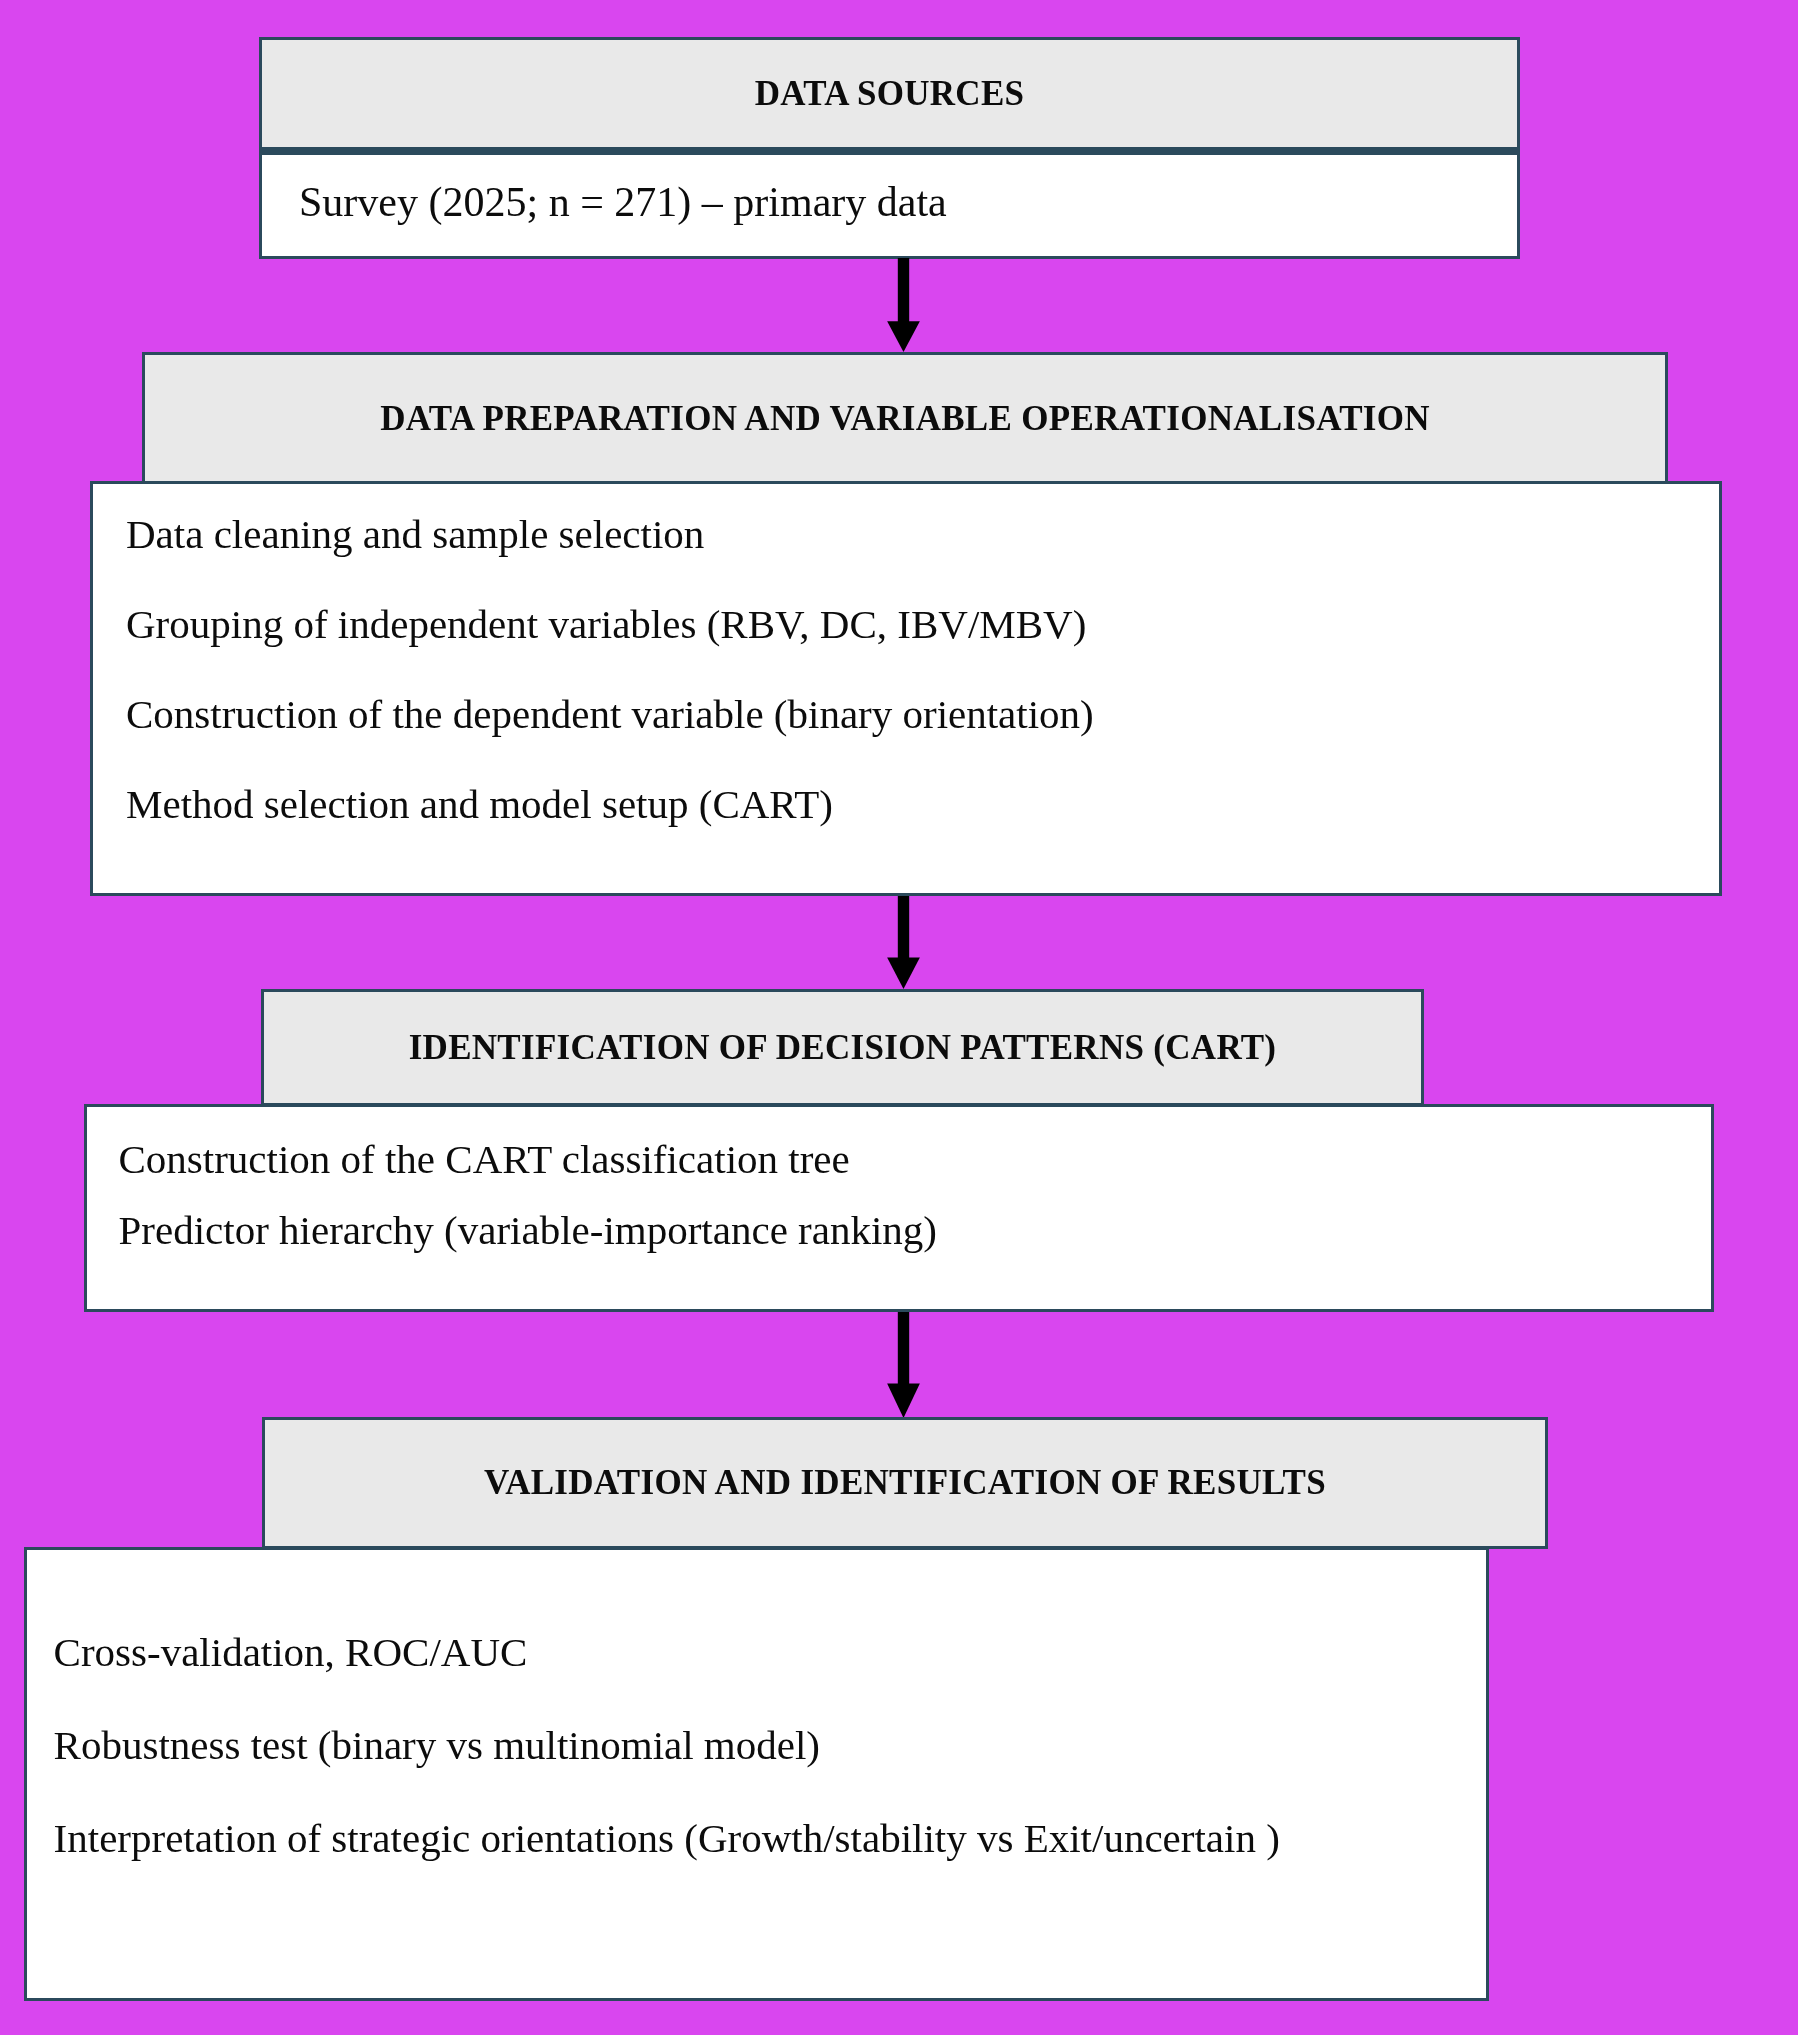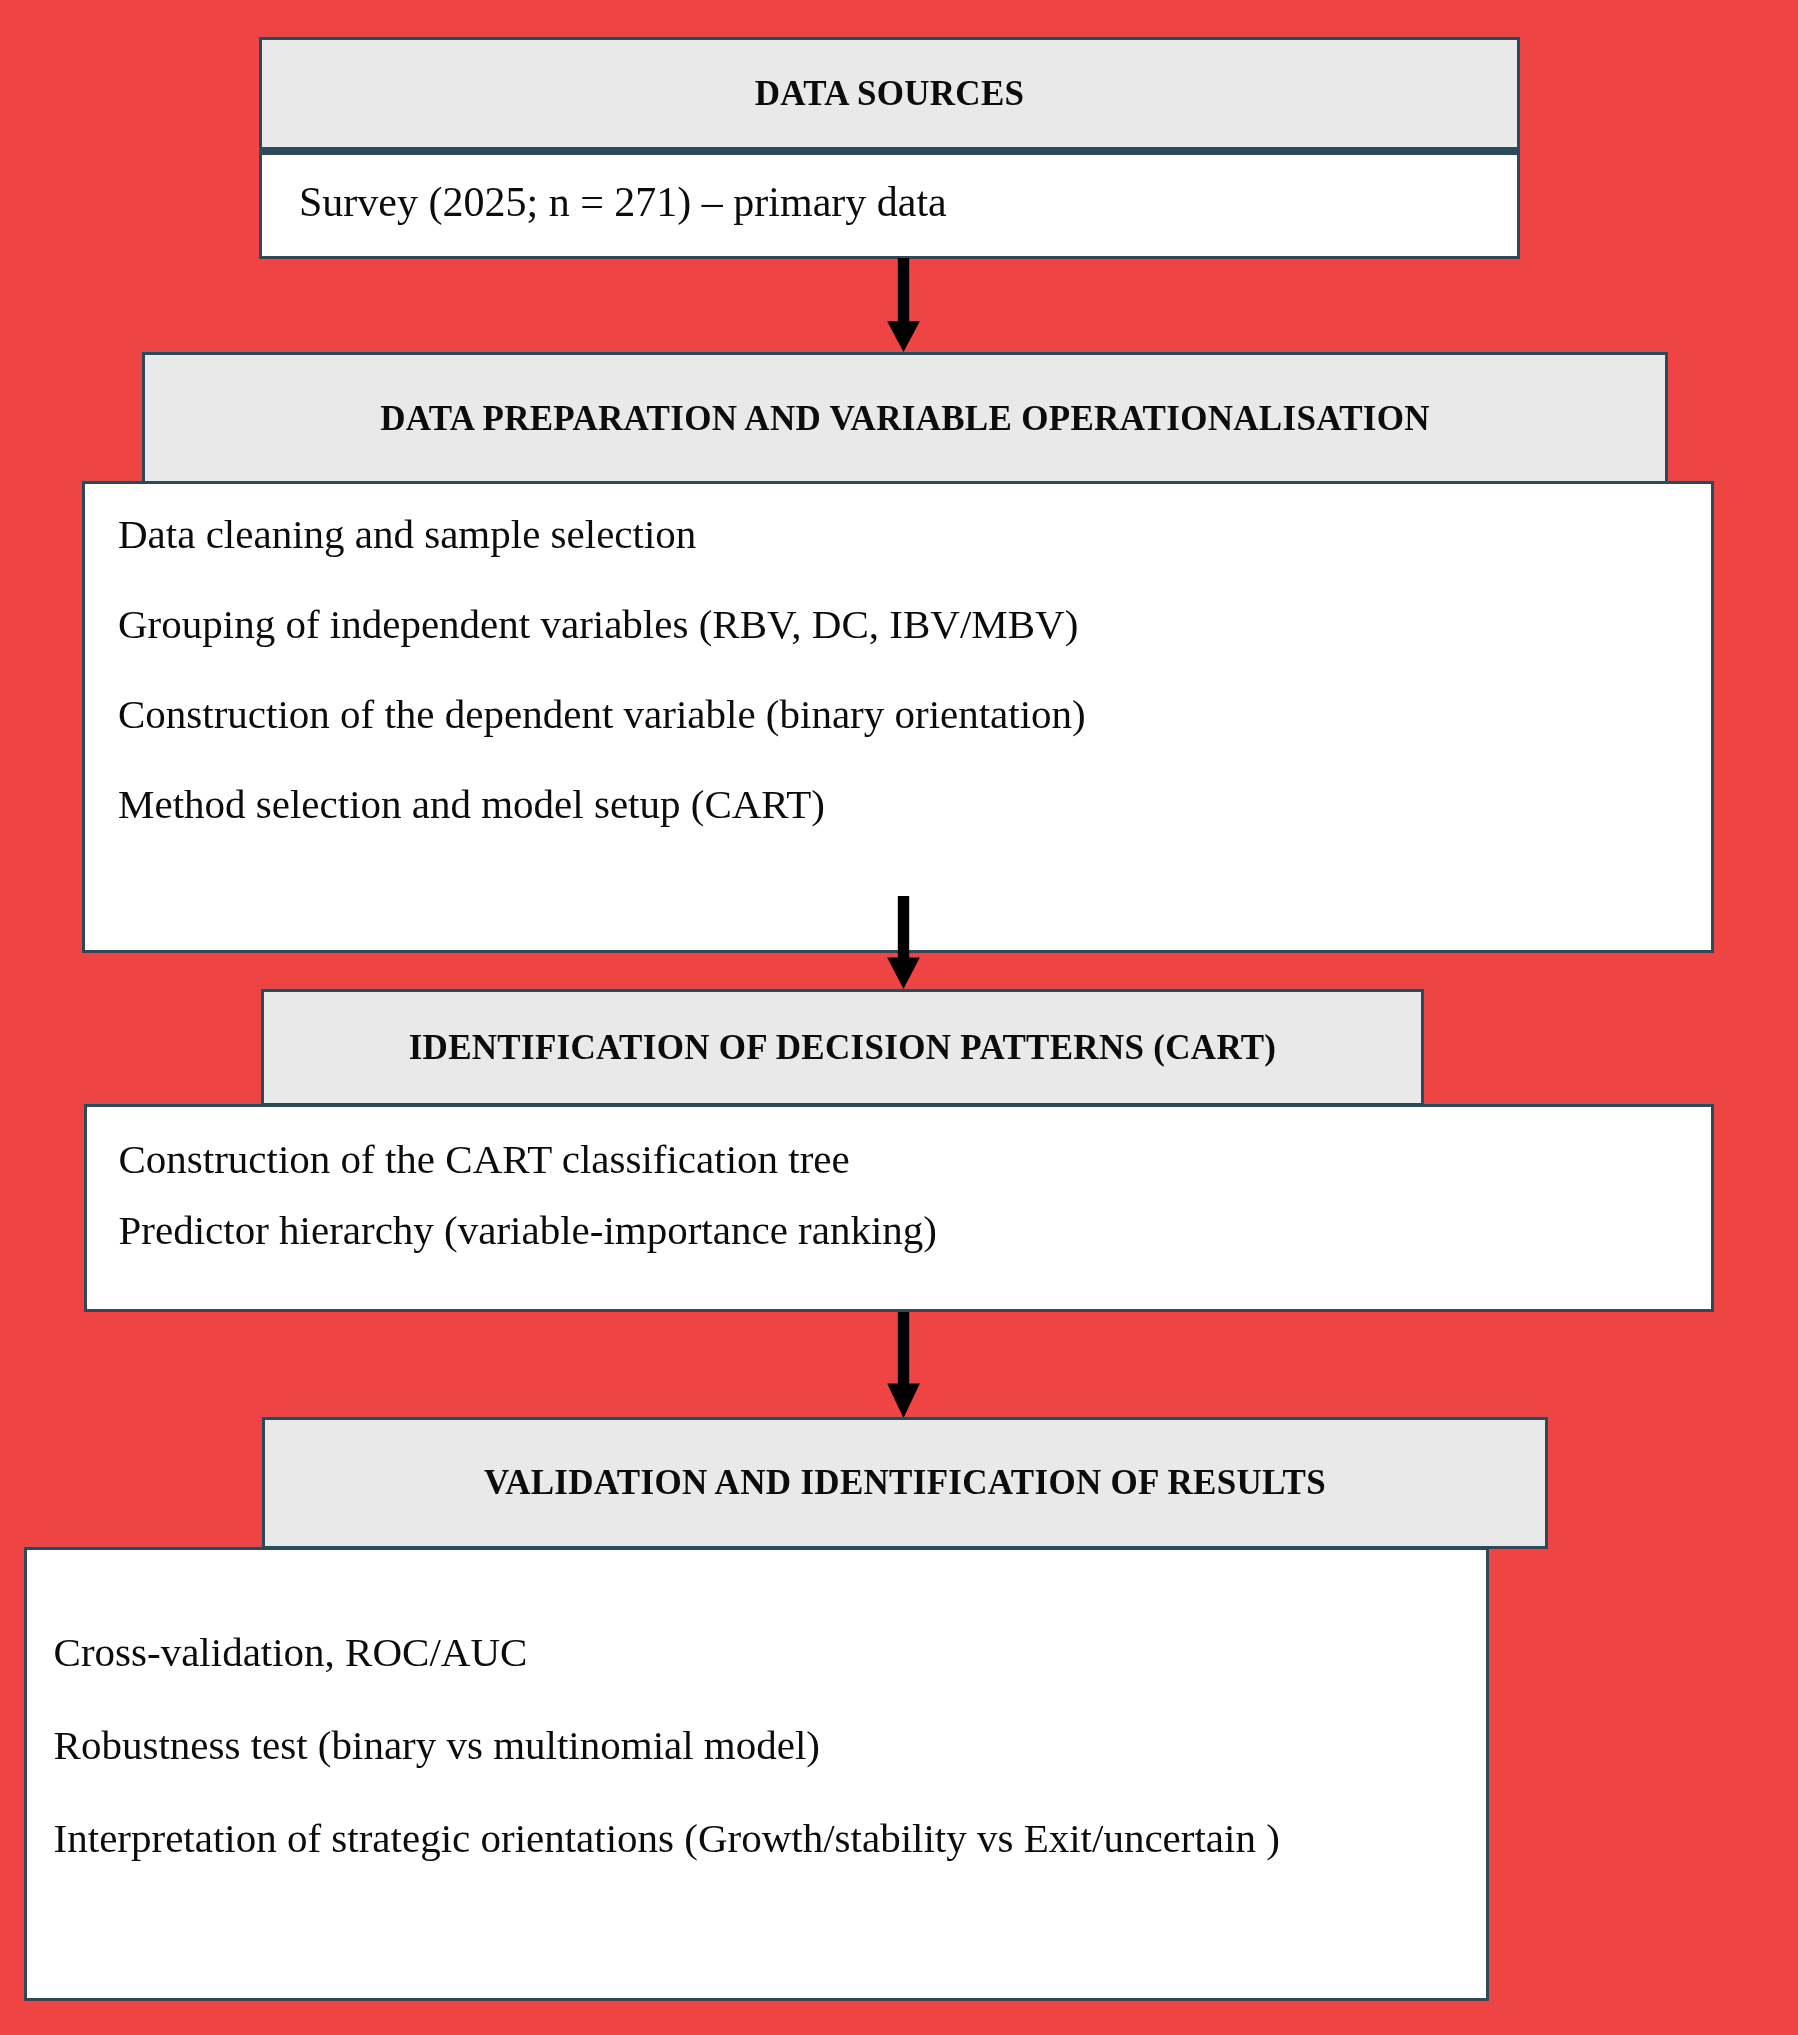--- a/index.html
+++ b/index.html
@@ -4,21 +4,21 @@
 <style>
   html, body {
     margin: 0;
     padding: 0;
     background: #ffffff;
   }
   #canvas {
     position: relative;
     width: 1798px;
     height: 2035px;
-    background: #ef4444;
+    background: #d946ef;
     font-family: "Liberation Serif", "DejaVu Serif", serif;
     overflow: hidden;
   }
   .box {
     position: absolute;
     box-sizing: border-box;
     border: 3.6px solid #2b4a5c;
     background: #ffffff;
   }
   .header-box {
@@ -52,21 +52,21 @@
     white-space: nowrap;
   }
   
   #s1-header { left: 259px; top: 37px; width: 1261px; height: 115px; border-bottom-width: 5px; }
   #s1-body   { left: 259px; top: 152px; width: 1261px; height: 107px; }
   #s1-body .body-list { padding-left: 37px; padding-top: 26px; }
   #s1-body .body-item { font-size: 42px; }
 
   
   #s2-header { left: 142px; top: 352px; width: 1526px; height: 133px; }
-  #s2-body   { left: 82px; top: 481px; width: 1632px; height: 472px; }
+  #s2-body   { left: 90px; top: 481px; width: 1632px; height: 415px; }
   #s2-body .body-list { padding-left: 33px; padding-top: 30px; gap: 49px; }
 
   
   #s3-header { left: 261px; top: 989px; width: 1163px; height: 117px; }
   #s3-body   { left: 84px; top: 1104px; width: 1630px; height: 208px; }
   #s3-body .body-list { padding-left: 31.5px; padding-top: 31.5px; gap: 30px; }
 
   
   #s4-header { left: 262px; top: 1417px; width: 1286px; height: 132px; }
   #s4-body   { left: 23.6px; top: 1547px; width: 1465px; height: 454px; }

